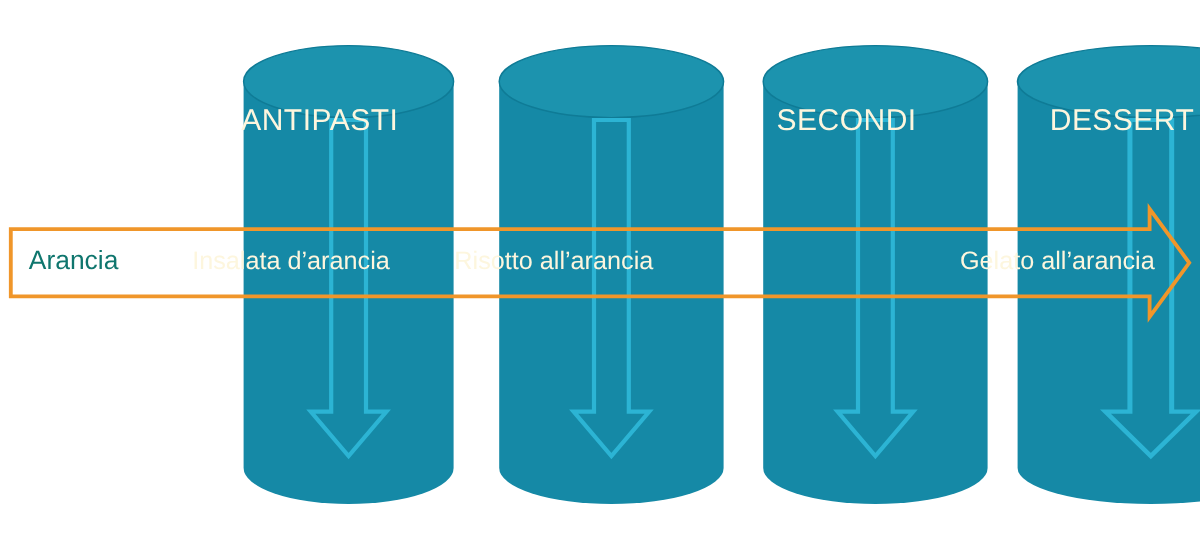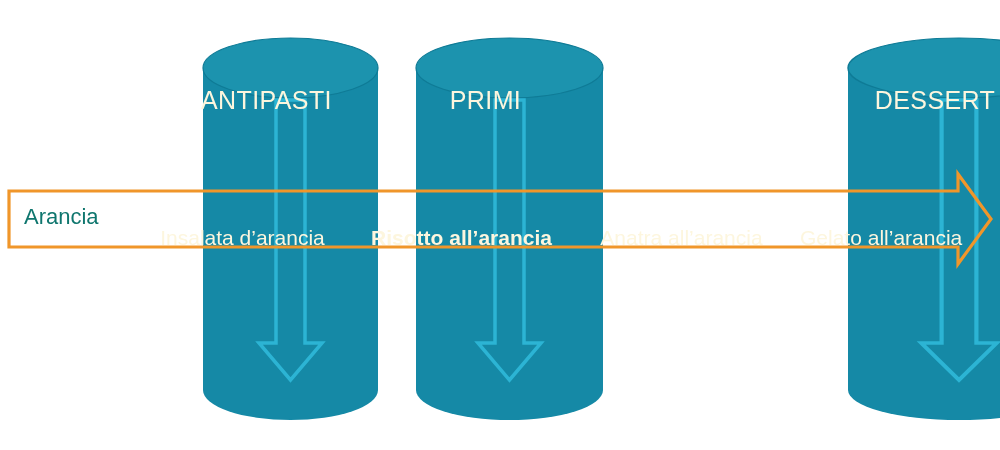--- a/index.html
+++ b/index.html
@@ -63,21 +63,20 @@
     white-space: nowrap;
   }
   .cell-label {
     position: absolute;
     top: 206px;
     font-size: 21px;
     color: #fdf6de;
     text-align: center;
     white-space: nowrap;
     pointer-events: none;
-    margin-top: 20px;
   }
 </style>
 </head>
 <body>
 
 <div id="stage">
 
   <div class="cylinder" style="left:155px; width:175px;">
     <svg class="cyl-svg" viewBox="0 0 175 382" preserveAspectRatio="none">
       <path d="M0,30 L0,352 A87.5,30 0 0 0 175,352 L175,30 Z" fill="#1589a6"></path>
@@ -90,23 +89,32 @@
   </div>
 
   <div class="cylinder" style="left:368px; width:187px;">
     <svg class="cyl-svg" viewBox="0 0 187 382" preserveAspectRatio="none">
       <path d="M0,30 L0,352 A93.5,30 0 0 0 187,352 L187,30 Z" fill="#1589a6"></path>
       <ellipse cx="93.5" cy="30" rx="93.5" ry="30" fill="#1c93ae" stroke="#0f7b96" stroke-width="1.2"></ellipse>
       <g stroke="#2cb4d4" stroke-width="3.5" fill="none">
         <path d="M79,62 L79,305 L62,305 L93.5,342 L125,305 L108,305 L108,62 Z"></path>
       </g>
     </svg>
-    <div class="cyl-title">PRIMI</div>
   </div>
 
+  <div class="cylinder" style="left:588px; width:187px;">
+    <svg class="cyl-svg" viewBox="0 0 187 382" preserveAspectRatio="none">
+      <path d="M0,30 L0,352 A93.5,30 0 0 0 187,352 L187,30 Z" fill="#1589a6"></path>
+      <ellipse cx="93.5" cy="30" rx="93.5" ry="30" fill="#1c93ae" stroke="#0f7b96" stroke-width="1.2"></ellipse>
+      <g stroke="#2cb4d4" stroke-width="3.5" fill="none">
+        <path d="M79,62 L79,305 L62,305 L93.5,342 L125,305 L108,305 L108,62 Z"></path>
+      </g>
+    </svg>
+    <div class="cyl-title">SECONDI</div>
+  </div>
 
   <div class="cylinder" style="left:800px; width:222px;">
     <svg class="cyl-svg" viewBox="0 0 185 382" preserveAspectRatio="none">
       <path d="M0,30 L0,352 A92.5,30 0 0 0 185,352 L185,30 Z" fill="#1589a6"></path>
       <ellipse cx="92.5" cy="30" rx="92.5" ry="30" fill="#1c93ae" stroke="#0f7b96" stroke-width="1.2"></ellipse>
       <g stroke="#2cb4d4" stroke-width="3.5" fill="none">
         <path d="M78,62 L78,305 L61,305 L92.5,342 L124,305 L107,305 L107,62 Z"></path>
       </g>
     </svg>
     <div class="cyl-title">DESSERT</div>
@@ -114,17 +122,16 @@
 
   <div class="flow-row">
     <svg class="flow-svg" viewBox="0 0 984 58" preserveAspectRatio="none">
       <path d="M1,1 L950,1 L950,-16 L983,29 L950,74 L950,57 L1,57 Z" fill="none" stroke="#f0962a" stroke-width="3.2" stroke-linejoin="miter"></path>
     </svg>
   </div>
 
   <div class="row-label">Arancia</div>
 
   <div class="cell-label" style="left:155px; width:175px;">Insalata d’arancia</div>
-  <div class="cell-label" style="left:368px; width:187px;font-weight:bold;">Risotto all’arancia</div>
-  <div class="cell-label" style="left:588px; width:187px;">Anatra all’arancia</div>
+  <div class="cell-label" style="left:368px; width:187px;">Risotto all’arancia</div>
   <div class="cell-label" style="left:800px; width:153px;">Gelato all’arancia</div>
 
 </div>
 
 </body></html>

